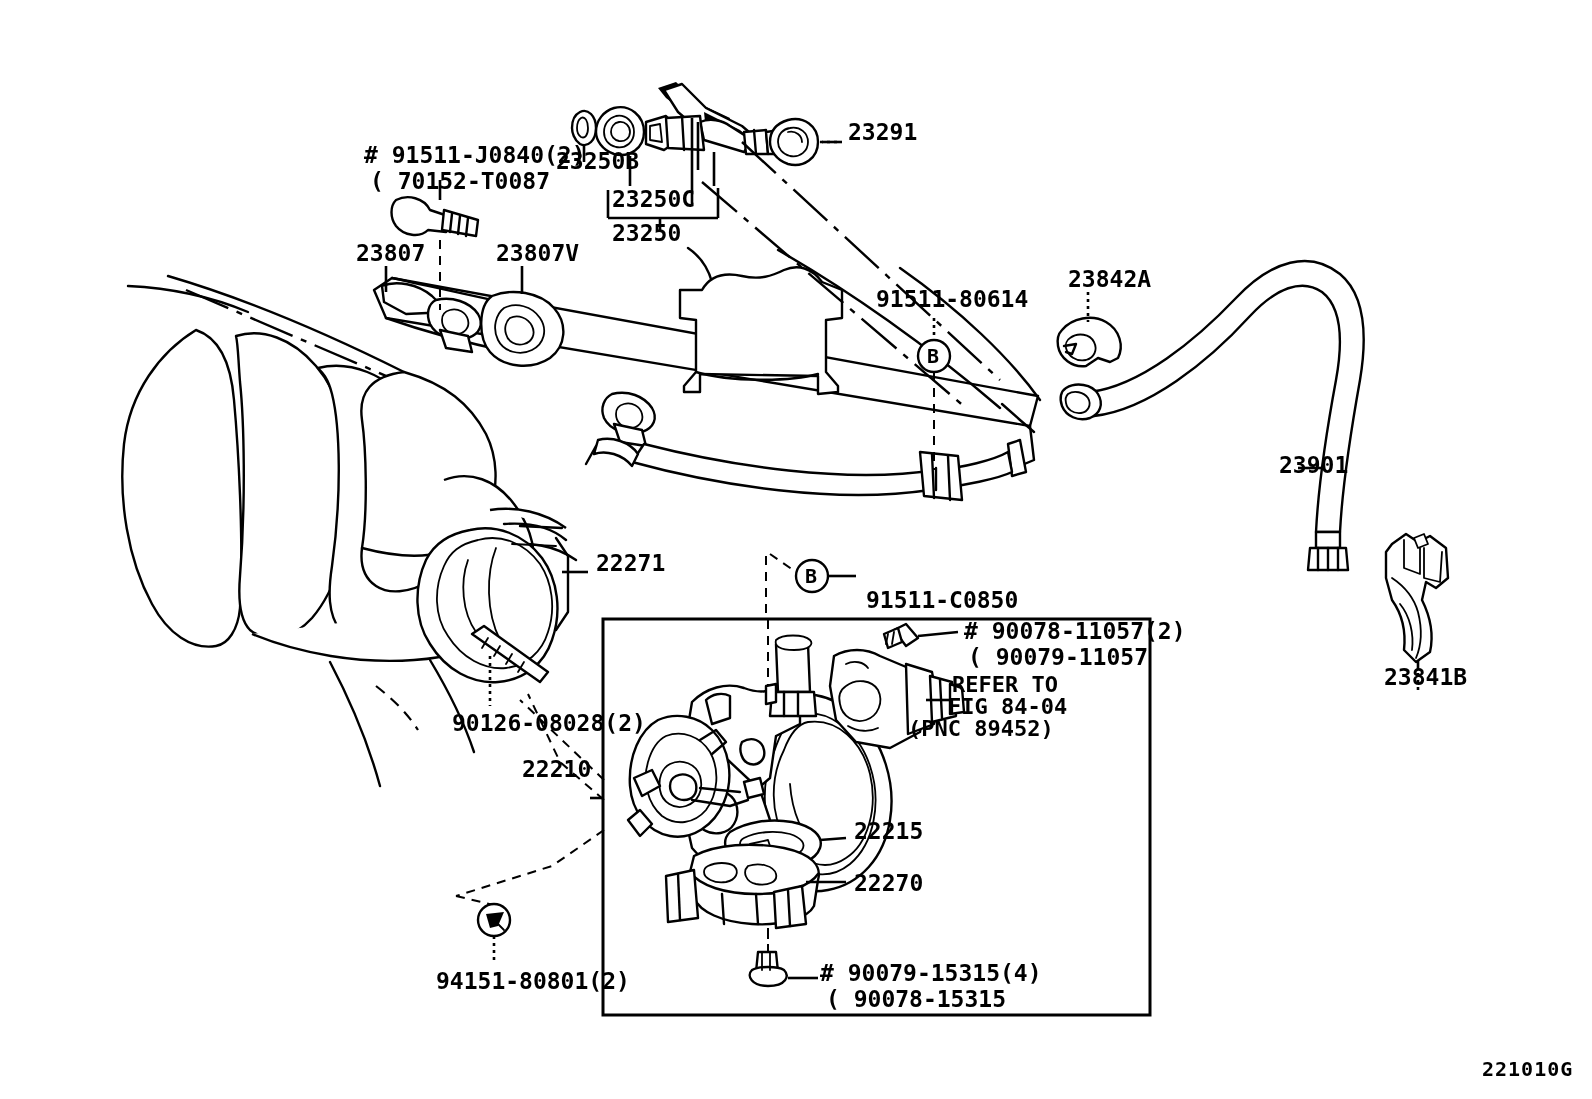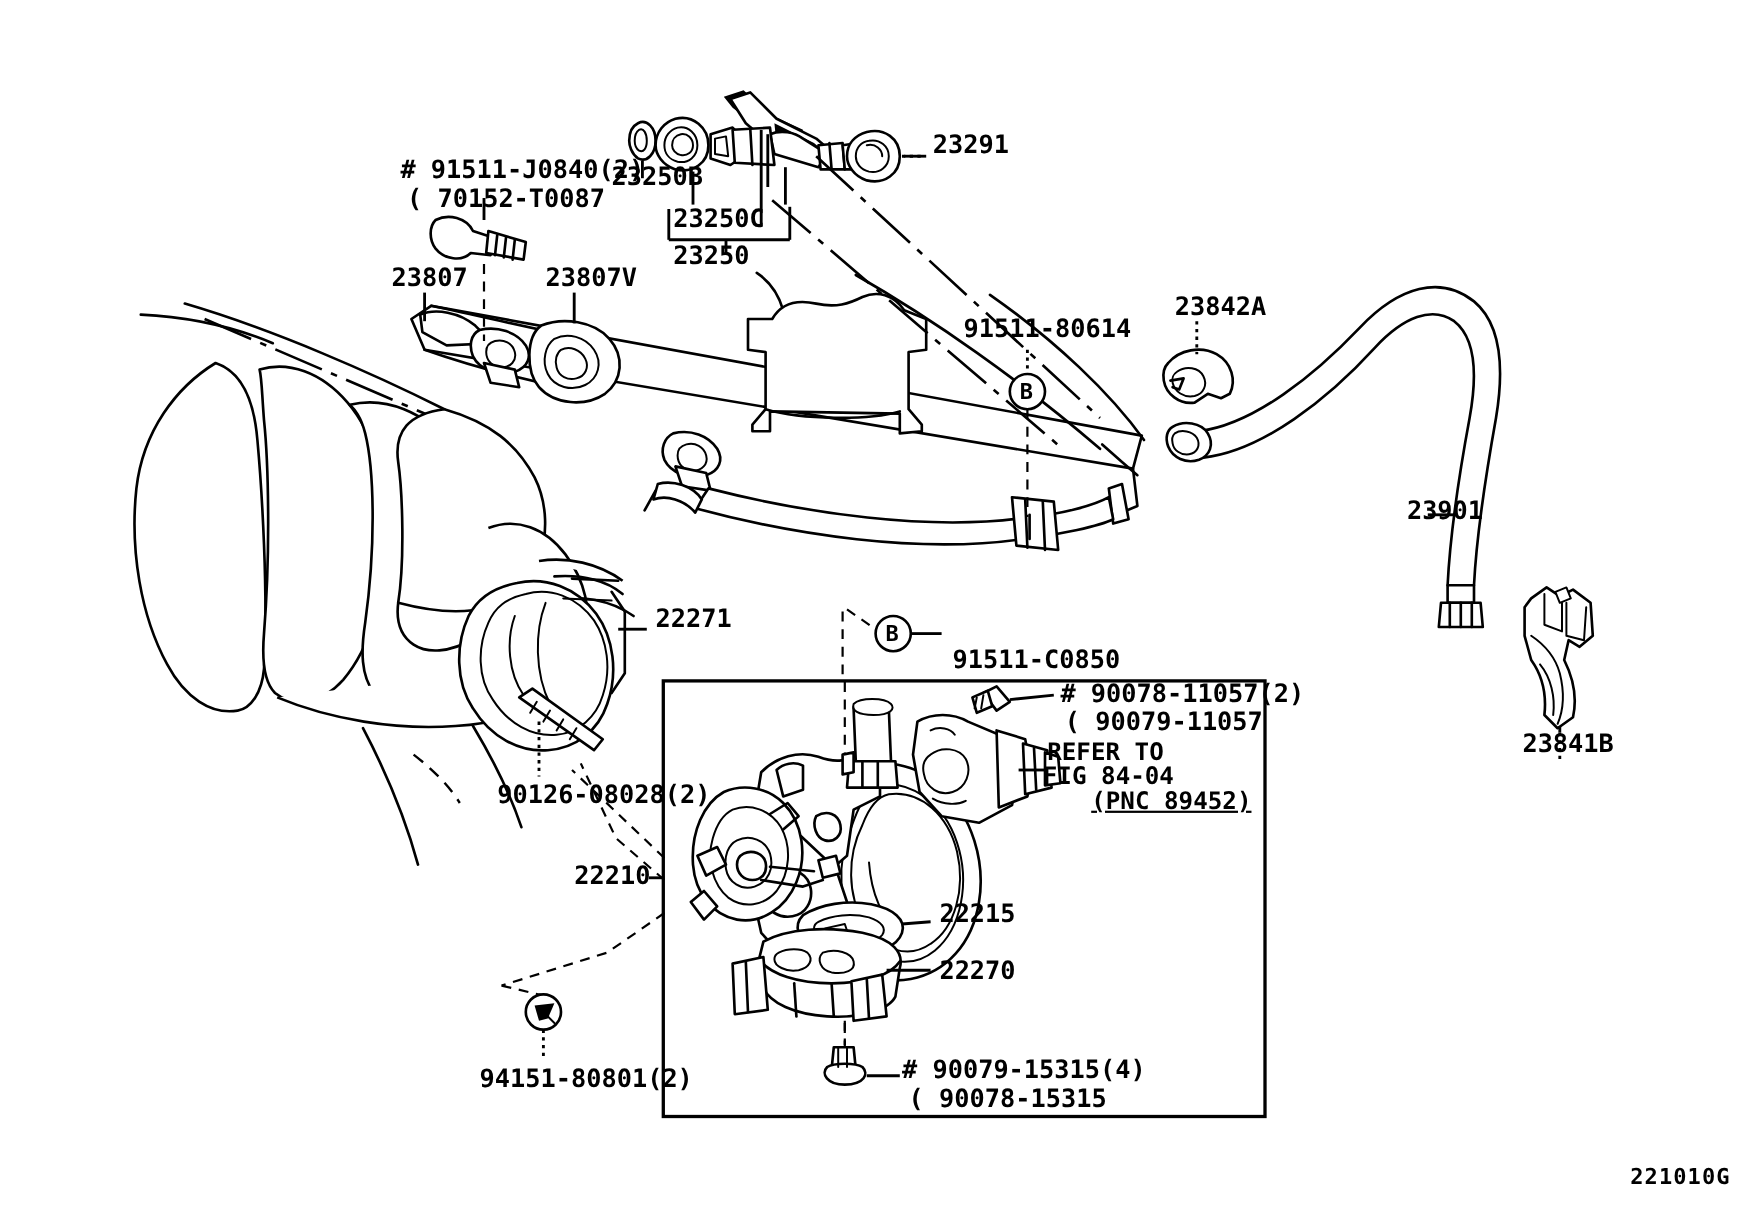--- a/index.html
+++ b/index.html
@@ -510,30 +510,30 @@
   <div class="lbl" style="left:1068px;top:266px;">23842A</div>
 
   <div class="lbl" style="left:1238px;top:452px;margin-left:41px;">23901</div>
 
   <div class="lbl" style="left:1384px;top:664px;">23841B</div>
 
   <div class="lbl" style="left:596px;top:550px;">22271</div>
 
   <div class="lbl" style="left:452px;top:710px;">90126-08028(2)</div>
 
-  <div class="lbl" style="left:522px;top:784px;text-align:right;">22210</div>
+  <div class="lbl" style="left:522px;top:756px;text-align:right;">22210</div>
 
   <div class="lbl" style="left:866px;top:563px;margin-top:24px;">91511-C0850</div>
 
   <div class="lbl" style="left:964px;top:618px;"># 90078-11057(2)</div>
   <div class="lbl" style="left:968px;top:644px;">( 90079-11057</div>
 
   <div class="lbl refer" style="left:952px;top:672px;">REFER TO</div>
   <div class="lbl refer" style="left:948px;top:694px;">FIG 84-04</div>
-  <div class="lbl refer" style="left:992px;top:716px;text-decoration:underline;">(PNC 89452)</div>
+  <div class="lbl refer" style="left:908px;top:716px;">(PNC 89452)</div>
 
   <div class="lbl" style="left:854px;top:818px;">22215</div>
   <div class="lbl" style="left:854px;top:870px;">22270</div>
 
   <div class="lbl" style="left:436px;top:968px;">94151-80801(2)</div>
 
   <div class="lbl" style="left:820px;top:960px;"># 90079-15315(4)</div>
   <div class="lbl" style="left:826px;top:986px;">( 90078-15315</div>
 
   <div class="lbl" style="left:927px;top:345px;font-size:20px;">B</div>

